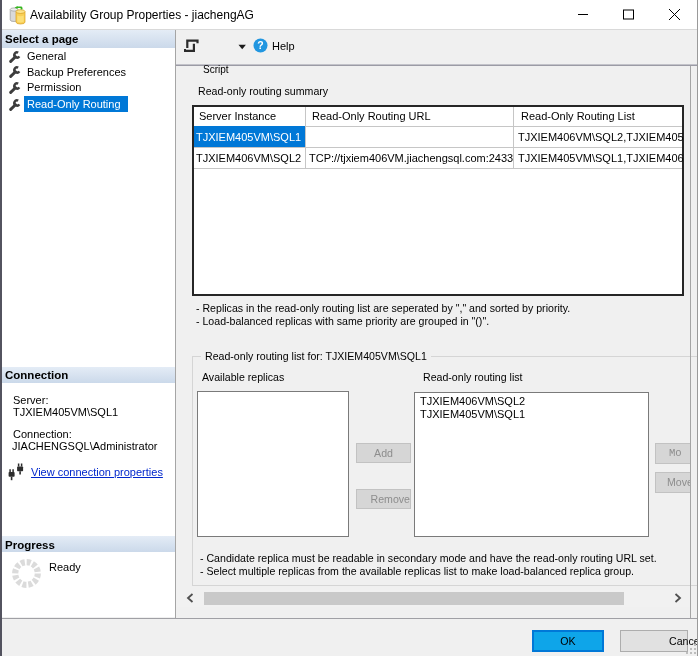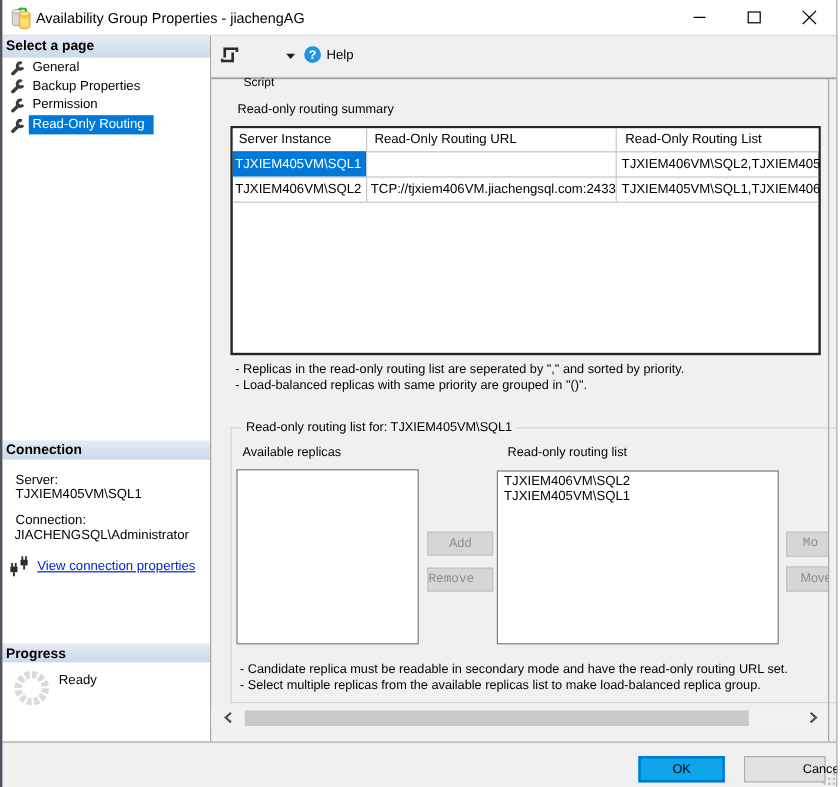--- a/index.html
+++ b/index.html
@@ -39,21 +39,21 @@
 
   <svg class="abs" style="left:8px;top:50px;" width="14" height="13" viewBox="0 0 14 13">
       <circle cx="9" cy="5" r="2.6" fill="none" stroke="#3d3d3d" stroke-width="2.5" stroke-dasharray="11.8 4.5" transform="rotate(30 9 5)"></circle>
       <path d="M7.5 6.7 L2.7 11.4" stroke="#3d3d3d" stroke-width="2.9" stroke-linecap="round" fill="none"></path>
     </svg>
   <div class="abs" style="left:27px;top:50px;font-size:11px;">General</div>
   <svg class="abs" style="left:8px;top:65px;" width="14" height="13" viewBox="0 0 14 13">
       <circle cx="9" cy="5" r="2.6" fill="none" stroke="#3d3d3d" stroke-width="2.5" stroke-dasharray="11.8 4.5" transform="rotate(30 9 5)"></circle>
       <path d="M7.5 6.7 L2.7 11.4" stroke="#3d3d3d" stroke-width="2.9" stroke-linecap="round" fill="none"></path>
     </svg>
-  <div class="abs" style="left:27px;top:66px;font-size:11px;">Backup Properties</div>
+  <div class="abs" style="left:27px;top:66px;font-size:11px;">Backup Preferences</div>
   <svg class="abs" style="left:8px;top:81px;" width="14" height="13" viewBox="0 0 14 13">
       <circle cx="9" cy="5" r="2.6" fill="none" stroke="#3d3d3d" stroke-width="2.5" stroke-dasharray="11.8 4.5" transform="rotate(30 9 5)"></circle>
       <path d="M7.5 6.7 L2.7 11.4" stroke="#3d3d3d" stroke-width="2.9" stroke-linecap="round" fill="none"></path>
     </svg>
   <div class="abs" style="left:27px;top:81px;font-size:11px;">Permission</div>
   <svg class="abs" style="left:8px;top:98px;" width="14" height="13" viewBox="0 0 14 13">
       <circle cx="9" cy="5" r="2.6" fill="none" stroke="#3d3d3d" stroke-width="2.5" stroke-dasharray="11.8 4.5" transform="rotate(30 9 5)"></circle>
       <path d="M7.5 6.7 L2.7 11.4" stroke="#3d3d3d" stroke-width="2.9" stroke-linecap="round" fill="none"></path>
     </svg>
   <div class="abs" style="left:24px;top:96px;width:104px;height:16px;background:#0078d7;"></div>
@@ -128,21 +128,21 @@
 
   <div class="abs" style="left:192px;top:356px;width:505px;height:230px;border:1px solid #d5d5d5;border-right:none;"></div>
   <div class="abs" style="left:201px;top:350px;background:#f0f0f0;padding:0 4px;">Read-only routing list for: TJXIEM405VM\SQL1</div>
   <div class="abs" style="left:202px;top:371px;">Available replicas</div>
   <div class="abs" style="left:423px;top:371px;">Read-only routing list</div>
   <div class="abs" style="left:197px;top:391px;width:152px;height:146px;background:#fff;border:1px solid #7a7a7a;"></div>
   <div class="abs" style="left:414px;top:392px;width:235px;height:145px;background:#fff;border:1px solid #7a7a7a;"></div>
   <div class="abs" style="left:420px;top:395px;line-height:13px;font-size:11px;">TJXIEM406VM\SQL2<br>TJXIEM405VM\SQL1</div>
 
   <div class="abs" style="left:356px;top:443px;width:55px;height:20px;background:#d6d6d6;border:1px solid #c2c2c2;color:#8d8d8d;text-align:center;line-height:18px;">Add</div>
-  <div class="abs" style="left:356px;top:473px;width:55px;height:20px;background:#d6d6d6;border:1px solid #c2c2c2;color:#8d8d8d;text-align:left;line-height:18px;font-family:Liberation Mono, monospace;">Remove</div>
+  <div class="abs" style="left:356px;top:489px;width:55px;height:20px;background:#d6d6d6;border:1px solid #c2c2c2;color:#8d8d8d;text-align:right;line-height:18px;">Remove</div>
 
   <div class="abs" style="left:655px;top:443px;width:35px;height:21px;background:#d6d6d6;border:1px solid #c2c2c2;border-right:none;color:#8d8d8d;overflow:hidden;">
       <span style="position:absolute;left:13px;top:3px;font-family:Liberation Mono, monospace;">Mo</span>
     </div>
   <div class="abs" style="left:655px;top:472px;width:35px;height:21px;background:#d6d6d6;border:1px solid #c2c2c2;border-right:none;color:#8d8d8d;overflow:hidden;">
       <span style="position:absolute;left:11px;top:3px;">Move</span>
     </div>
 
   <div class="abs" style="left:200px;top:552px;">- Candidate replica must be readable in secondary mode and have the read-only routing URL set.</div>
   <div class="abs" style="left:200px;top:565px;">- Select multiple replicas from the available replicas list to make load-balanced replica group.</div>

